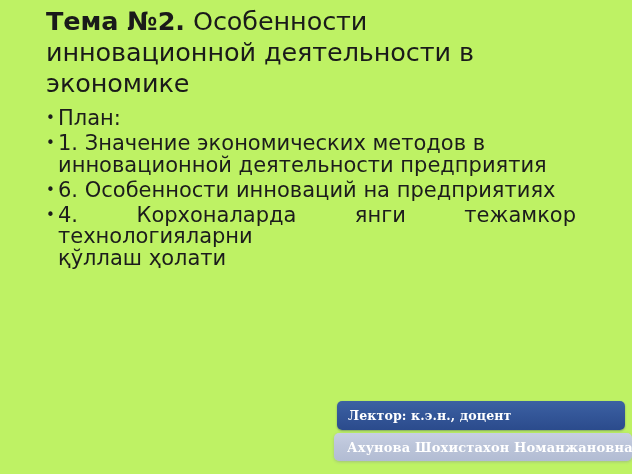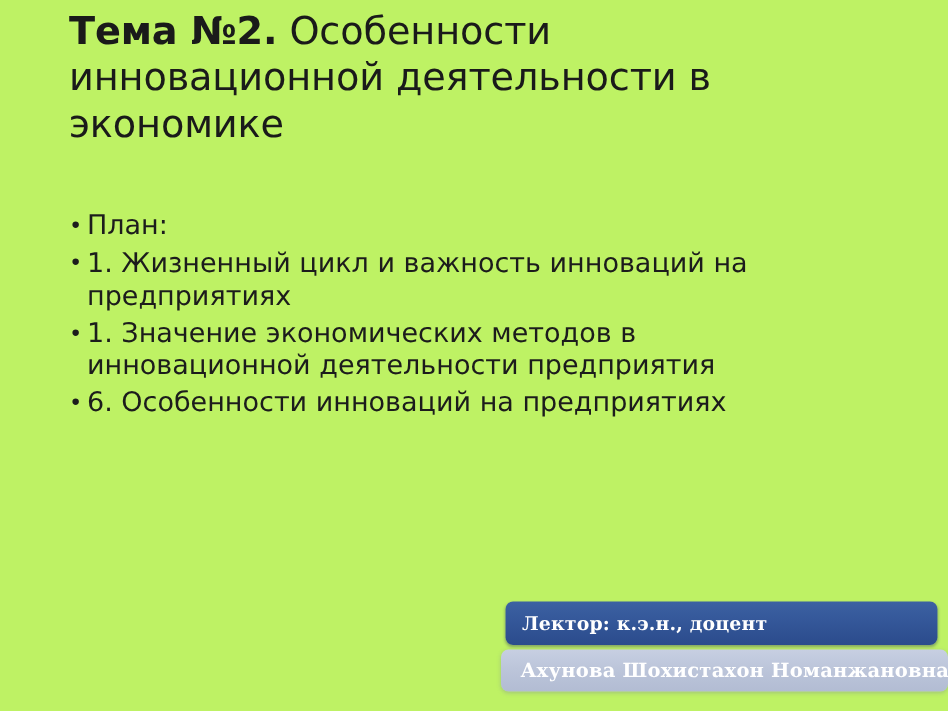--- a/index.html
+++ b/index.html
@@ -38,27 +38,27 @@
     font-weight: 700;
   }
   .title-rest {
     font-weight: 400;
   }
 
   
   .bullets {
     position: absolute;
     left: 46px;
-    top: 140px;
+    top: 108px;
     width: 530px;
     margin: 0;
     padding: 0;
     list-style: none;
     color: #1c1c1c;
-    font-size: 18px;
+    font-size: 21px;
     line-height: 21.5px;
   }
   .bullet-item {
     position: relative;
     padding-left: 12px;
     margin-bottom: 3.5px;
   }
   .bullet-item::before {
     content: "\2022";
     position: absolute;
@@ -133,27 +133,28 @@
 
   <div class="title-block">
     <span class="title-strong">Тема №2.</span><span class="title-rest"> Особенности инновационной деятельности в экономике</span>
   </div>
 
   <ul class="bullets">
     <li class="bullet-item">
       <span>План:</span>
     </li>
     <li class="bullet-item">
-      <span>1. Жизненный цикл и важность инноваций на предприятиях</span>
-    </li>
-    <li class="bullet-item">
       <span>1. Значение экономических методов в инновационной деятельности предприятия</span>
     </li>
     <li class="bullet-item">
       <span>6. Особенности инноваций на предприятиях</span>
+    </li>
+    <li class="bullet-item justify">
+      <span class="line-1">4. Корхоналарда янги тежамкор технологияларни</span>
+      <span class="line-2">қўллаш ҳолати</span>
     </li>
   </ul>
 
   <div class="banner">
     <div class="banner-bar banner-secondary">
       <span>Ахунова Шохистахон Номанжановна</span>
     </div>
     <div class="banner-bar banner-primary">
       <span>Лектор:  к.э.н., доцент</span>
     </div>

